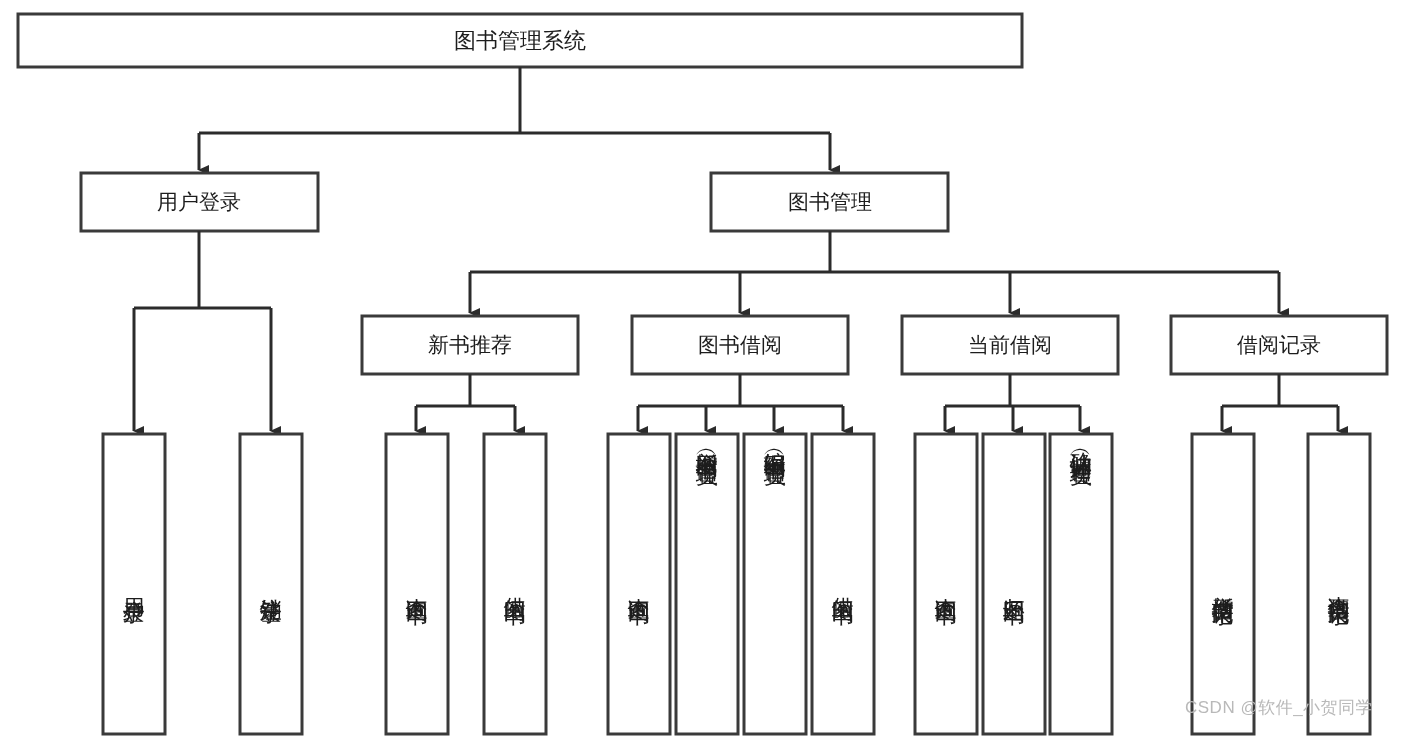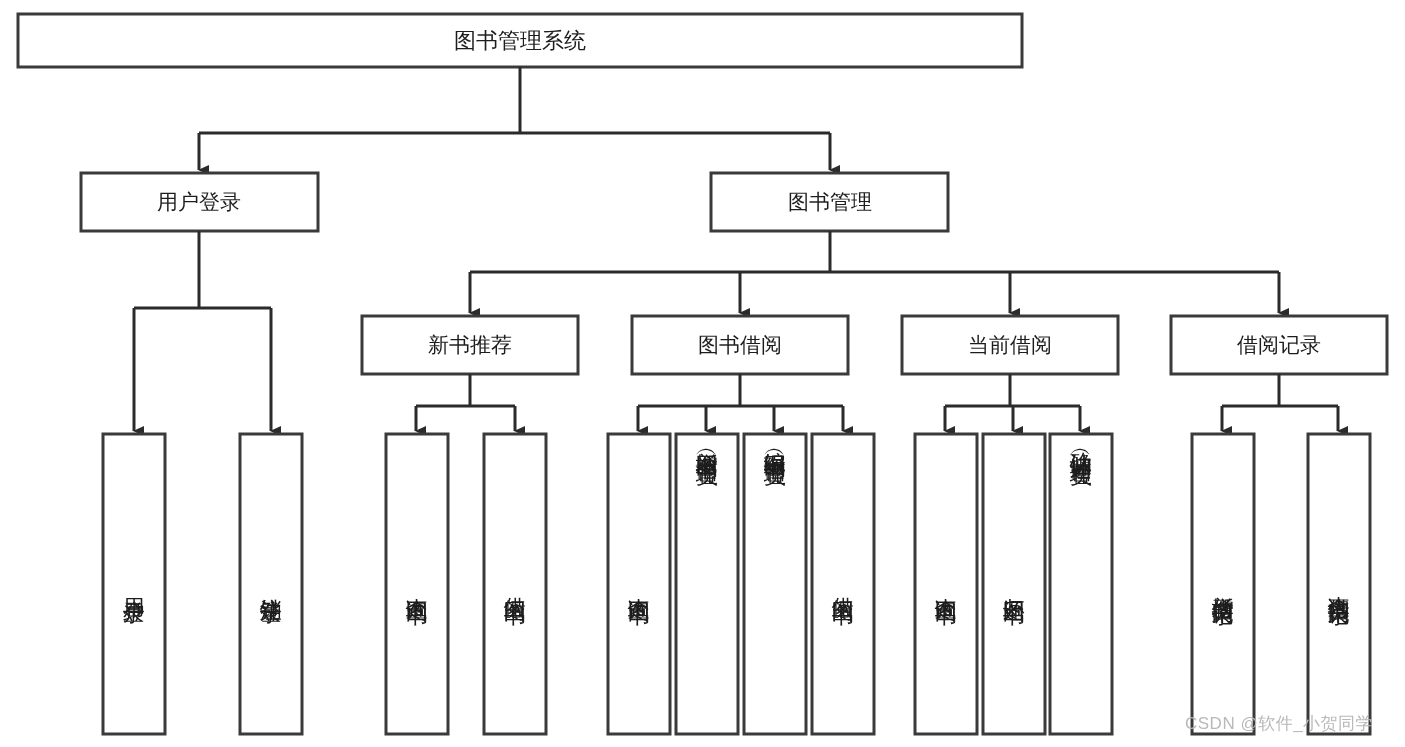--- a/index.html
+++ b/index.html
@@ -63,21 +63,21 @@
     font-size: 22px;
     line-height: 1.16;
     letter-spacing: 2px;
     color: #1d1d1d;
     white-space: nowrap;
     text-align: center;
   }
   .watermark {
     position: absolute;
     left: 1185px;
-    top: 712px;
+    top: 696px;
     font-family: "Liberation Sans", "DejaVu Sans", sans-serif;
     font-size: 17px;
     color: #b9b9b9;
     white-space: nowrap;
     letter-spacing: 0.5px;
   }
 </style>
 </head>
 <body>
 

